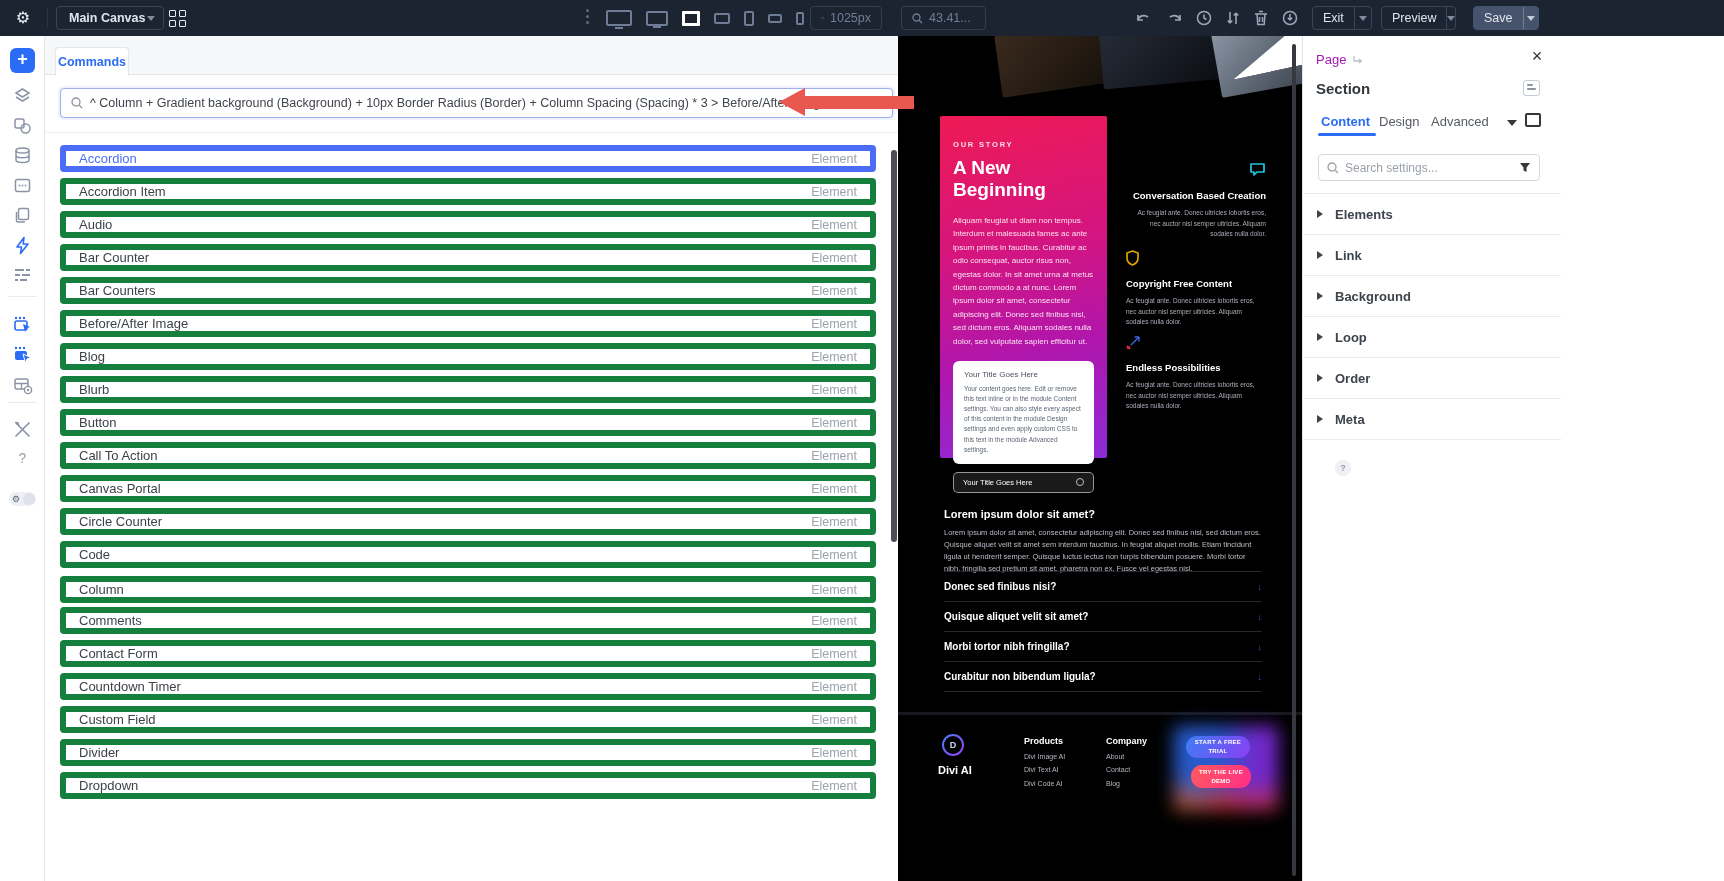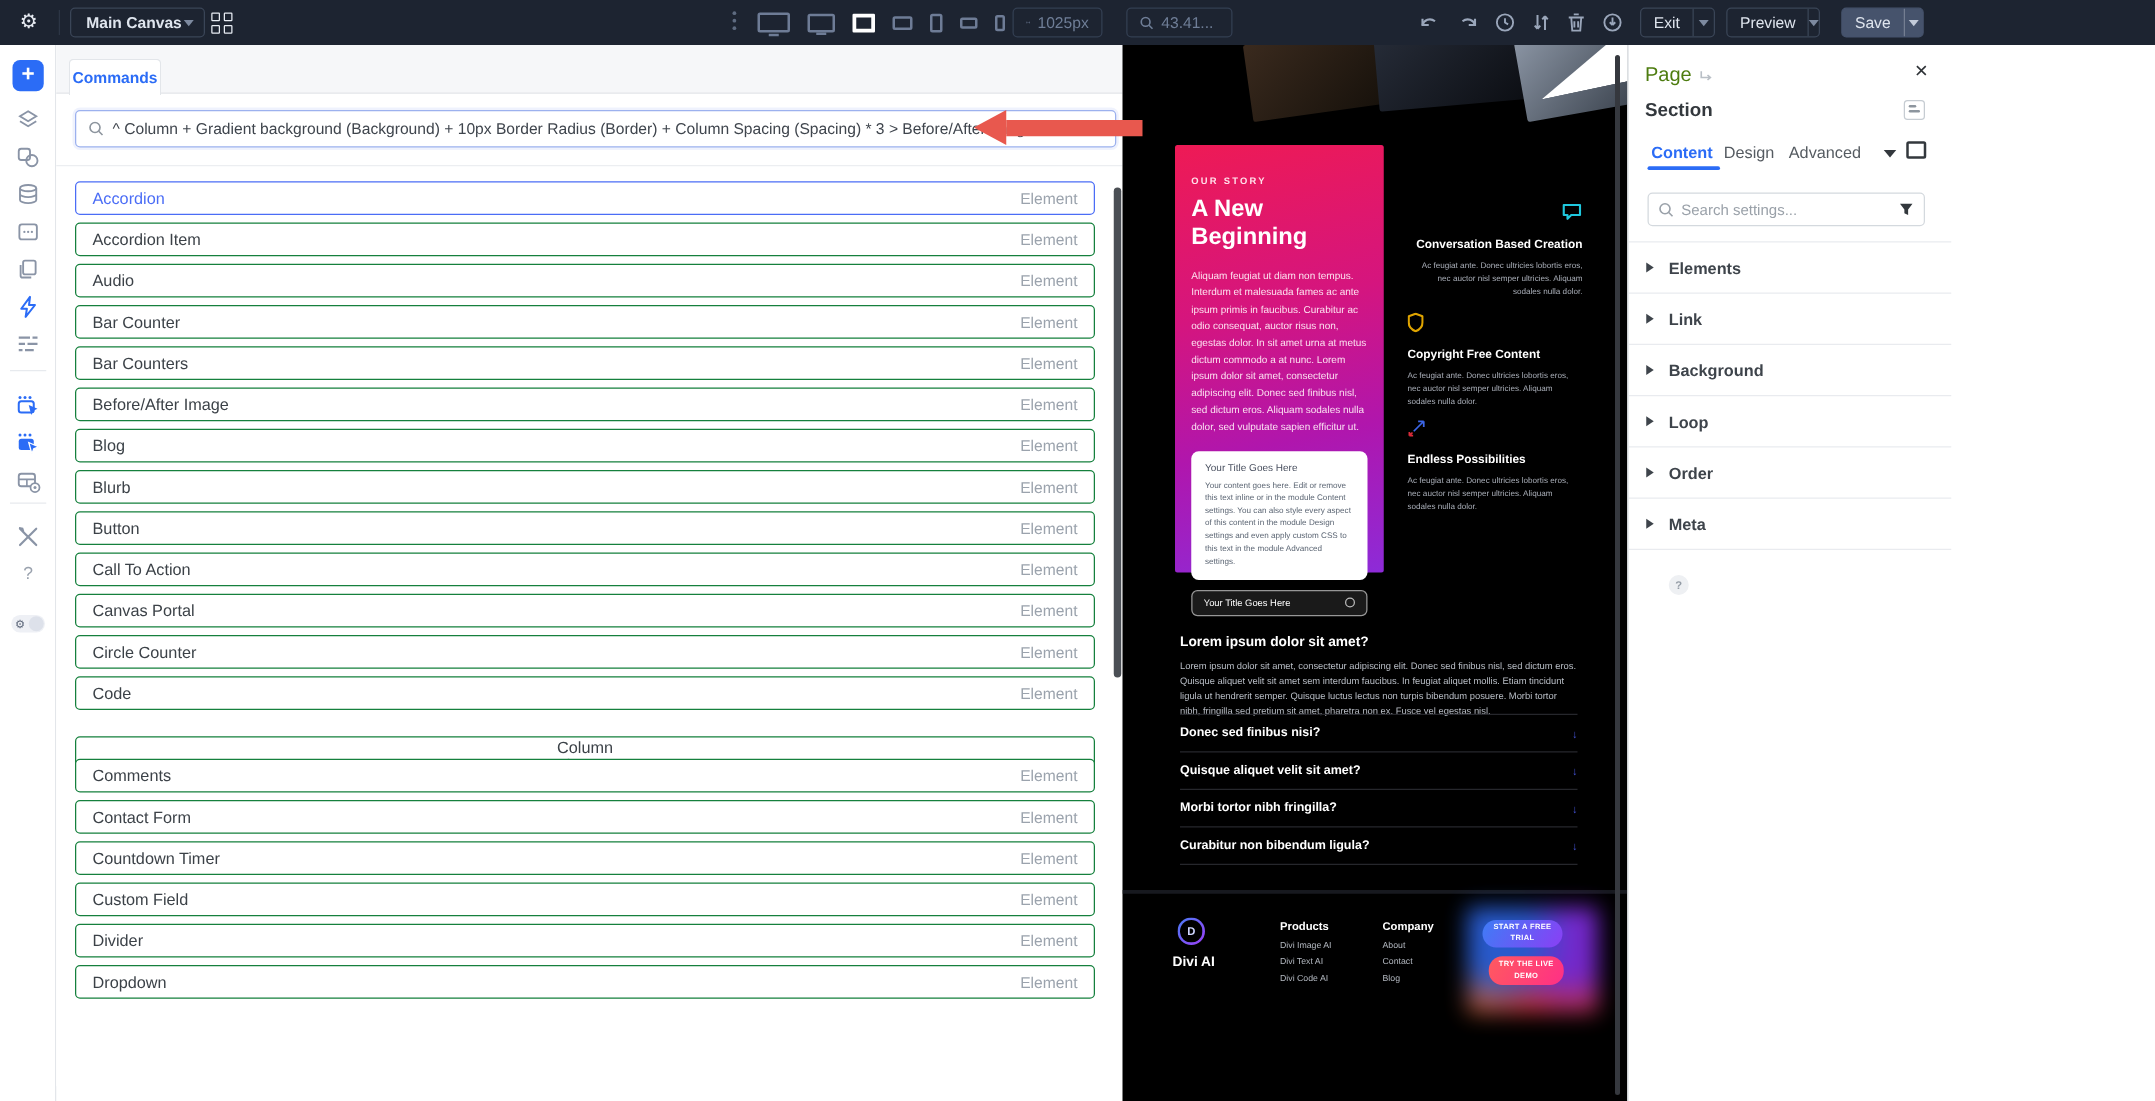--- a/index.html
+++ b/index.html
@@ -52,21 +52,21 @@
 
   
   .cmdpanel { position:absolute; left:45px; top:36px; width:853px; height:833px; background:#fff; }
   .tabstrip { position:absolute; left:0; top:0; width:853px; height:39px; background:#f6f7f9; border-bottom:1px solid #e3e6ea; }
   .tab-commands { position:absolute; left:10px; top:11px; width:74px; height:29px; background:#fff; border:1px solid #e3e6ea; border-bottom:none;
     border-radius:4px 4px 0 0; color:#2b6cf6; font-size:12.5px; font-weight:600; display:flex; align-items:center; justify-content:center; cursor:pointer; z-index:2;}
   .cmd-input { position:absolute; left:15px; top:52px; width:833px; height:30px; border:1px solid #9cb1ee; box-shadow:0 0 0 2px rgba(120,150,240,.12);
     border-radius:4px; background:#fff; display:flex; align-items:center; gap:7px; padding:0 10px; }
   .cmd-input .txt { font-size:12.5px; color:#3f454d; white-space:nowrap; overflow:hidden; }
   .list-sep { position:absolute; left:0; top:96px; width:853px; height:1px; background:#eceef1; }
-  .row { position:absolute; left:15px; width:816px; height:27px; border:1px solid #15803d; border-radius:4px; background:#fff;
+  .row { position:absolute; left:15px; width:816px; height:27px; border:6px solid #15803d; border-radius:4px; background:#fff;
     display:flex; align-items:center; justify-content:space-between; padding:0 13px; cursor:pointer;}
   .row .nm { font-size:13px; color:#3c4248; }
   .row .tp { font-size:12.5px; color:#9ba3ad; }
   .row.sel { border-color:#4b6df6; }
   .row.sel .nm { color:#4b6df6; }
   .list-scroll { position:absolute; left:846px; top:114px; width:6px; height:392px; background:#4b4f55; border-radius:3px; cursor:grab;}
 
   
   .anno-arrow { position:absolute; z-index:60; }
   .anno-arrow .body { position:absolute; left:26px; top:8px; width:109px; height:13px; background:#e8584e; }
@@ -112,21 +112,21 @@
                 radial-gradient(circle at 70% 80%, #f03a38 0 30%, transparent 62%),
                 radial-gradient(circle at 25% 80%, #f06a2f 0 22%, transparent 55%); }
   .cta { position:absolute; border-radius:11px; display:flex; align-items:center; justify-content:center; text-align:center;
     font-size:6px; font-weight:700; letter-spacing:.3px; color:#fff; line-height:1.45; cursor:pointer; }
   .cta1 { left:288px; top:700px; width:64px; height:22px; background:linear-gradient(120deg,#3f7cf6,#8a3ff5); }
   .cta2 { left:293px; top:729px; width:60px; height:23px; background:linear-gradient(120deg,#ff5a5f,#ff2f86); }
   .pv-scroll { position:absolute; left:394px; top:8px; width:4px; height:832px; background:#35383e; border-radius:2px; cursor:grab; }
 
   
   .settings { position:absolute; left:1302px; top:36px; width:422px; height:845px; background:#fff; border-left:1px solid #dfe3e7; }
-  .st-crumb { position:absolute; left:13px; top:16px; font-size:16px; color:#4d7c0f; display:flex; gap:6px; align-items:center; cursor:pointer;}
+  .st-crumb { position:absolute; left:13px; top:16px; font-size:13px; color:#a21caf; display:flex; gap:6px; align-items:center; cursor:pointer;}
   .st-close { position:absolute; left:224px; top:10px; width:20px; height:20px; font-size:18px; color:#2f3337; text-align:center; line-height:20px; cursor:pointer;}
   .st-title { position:absolute; left:13px; top:44px; font-size:15px; font-weight:700; color:#33383d; }
   .st-preset { position:absolute; left:220px; top:44px; width:17px; height:16px; border:1px solid #c6ccd2; border-radius:3px; cursor:pointer; padding:3px 3px;}
   .st-preset i { display:block; height:2px; background:#8d959e; margin-bottom:2px; border-radius:1px;}
   .st-preset i:first-child { width:6px; } .st-preset i:last-child { width:9px; }
   .st-tab { position:absolute; top:78px; font-size:13px; color:#555b61; cursor:pointer; }
   .st-tab.active { color:#2b6cf6; font-weight:600; }
   .st-underline { position:absolute; left:15px; top:97px; width:58px; height:3px; background:#2b6cf6; border-radius:2px; }
   .st-caret { position:absolute; left:204px; top:84px; width:0; height:0; border-left:5px solid transparent; border-right:5px solid transparent; border-top:6px solid #33383d; cursor:pointer;}
   .st-square { position:absolute; left:222px; top:77px; width:16px; height:14px; border:2px solid #33383d; border-radius:2px; cursor:pointer;}
@@ -392,21 +392,21 @@
         <span class="tp">Element</span>
       </div>
     <div class="row" style="top:472px;">
         <span class="nm">Circle Counter</span>
         <span class="tp">Element</span>
       </div>
     <div class="row" style="top:505px;">
         <span class="nm">Code</span>
         <span class="tp">Element</span>
       </div>
-    <div class="row" style="top:553px;flex-direction:column;">
+    <div class="row" style="top:540px;">
         <span class="nm">Column</span>
         <span class="tp">Element</span>
       </div>
     <div class="row" style="top:571px;">
         <span class="nm">Comments</span>
         <span class="tp">Element</span>
       </div>
     <div class="row" style="top:604px;">
         <span class="nm">Contact Form</span>
         <span class="tp">Element</span>

